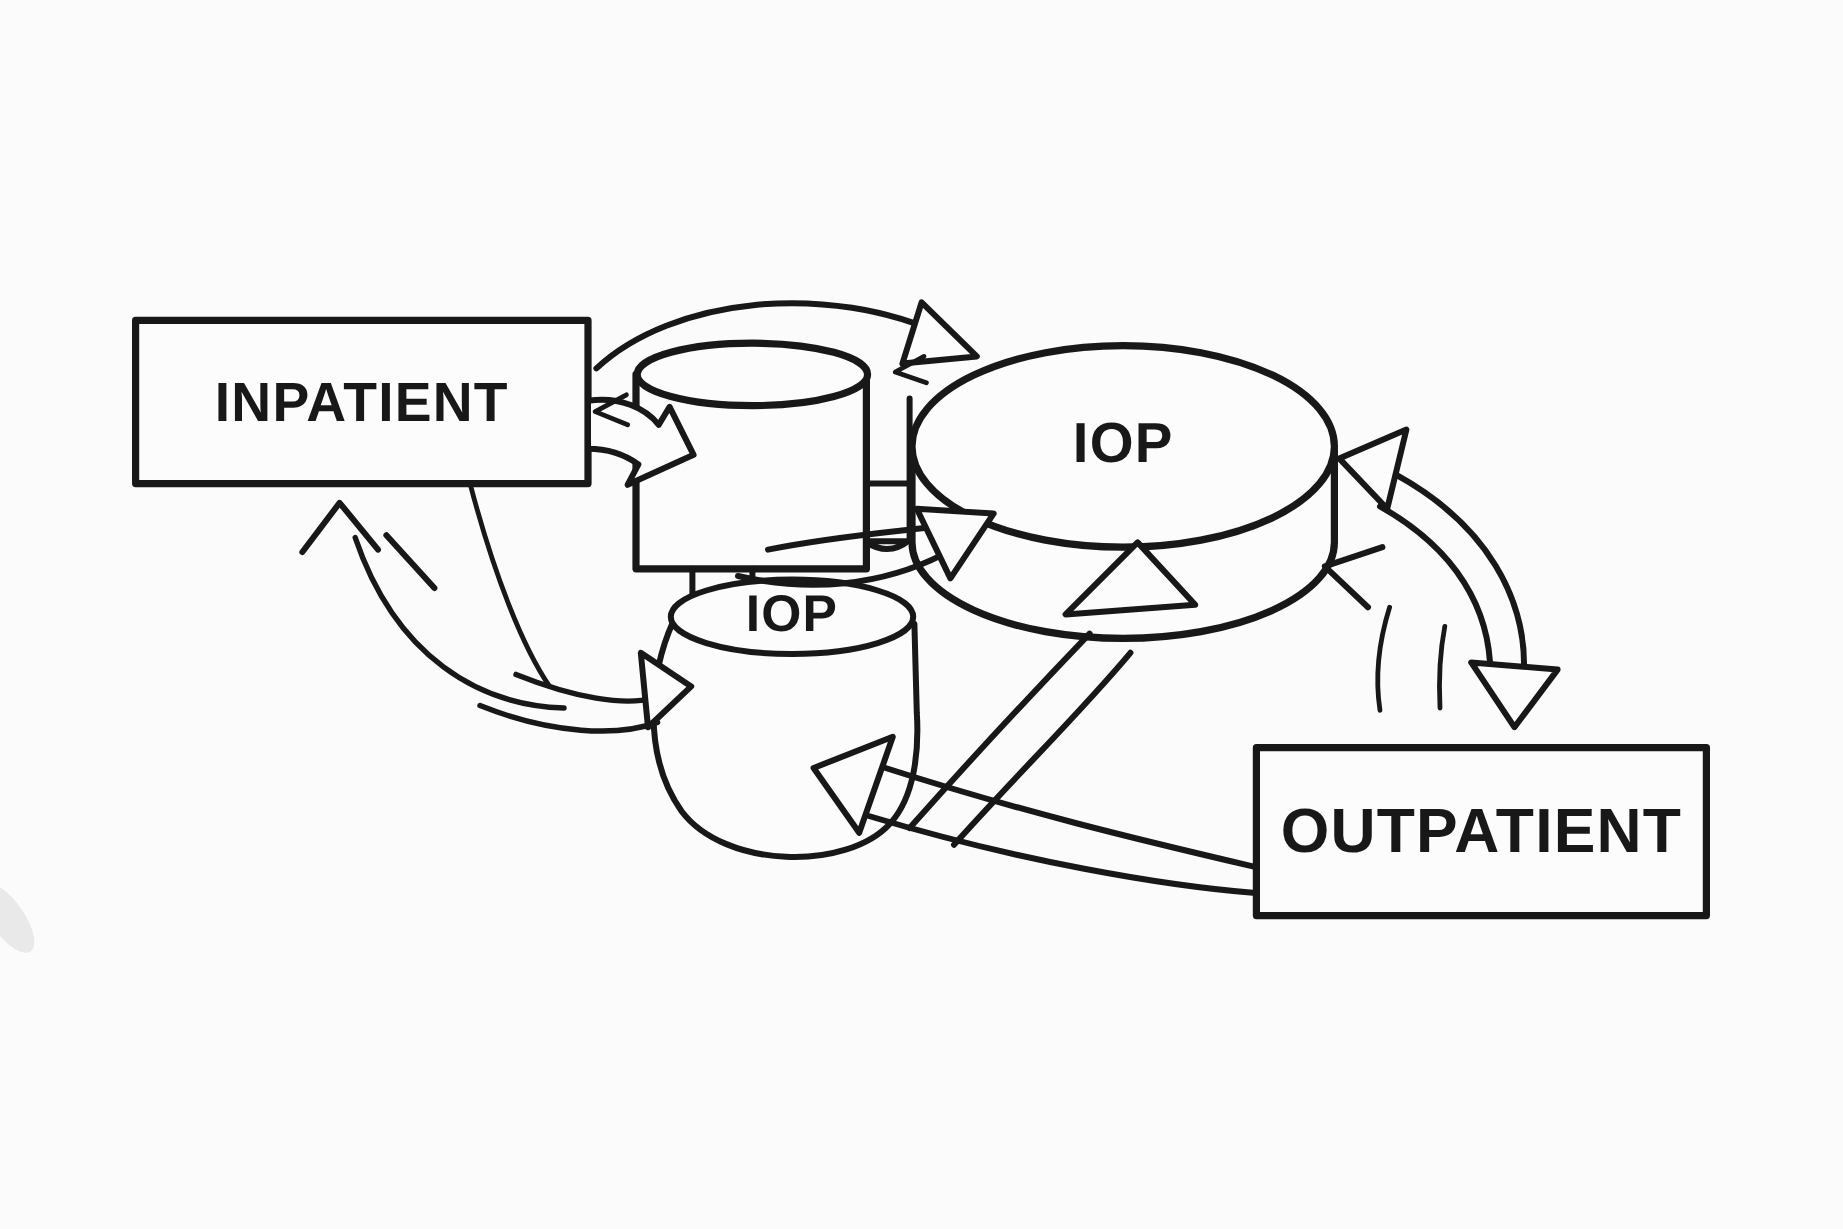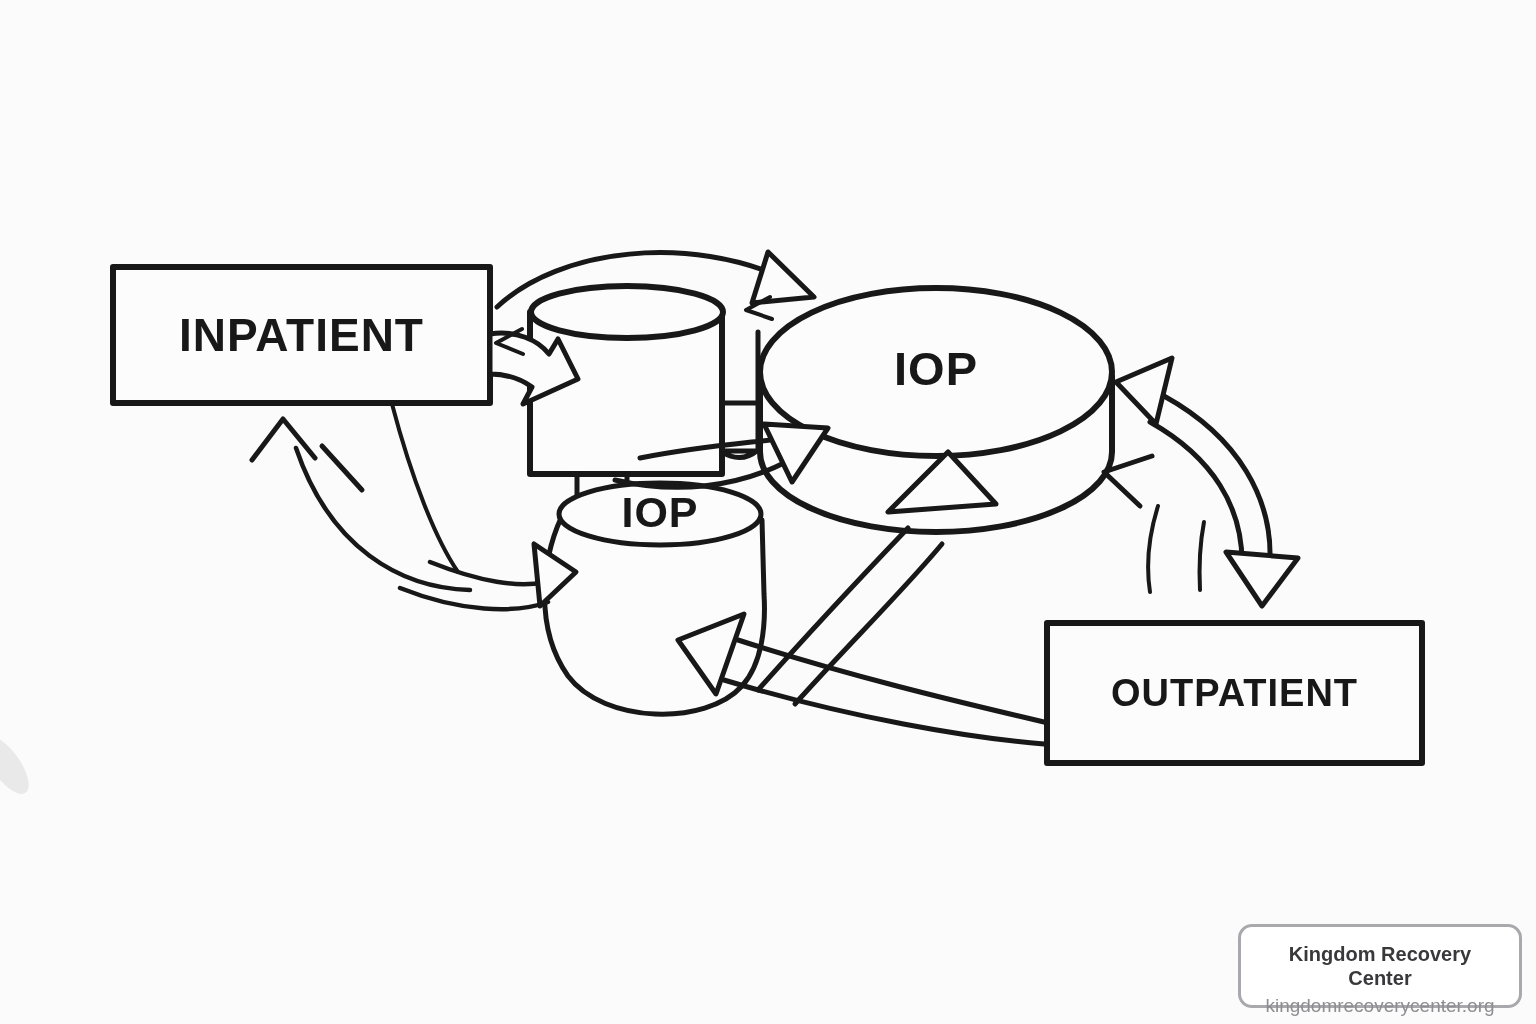--- a/index.html
+++ b/index.html
@@ -1,29 +1,29 @@
 <!DOCTYPE html>
 <html><head>
 <meta charset="utf-8">
 <style>
   html,body{margin:0;padding:0;background:#fbfbfb;}
   .stage{
     position:relative;width:1536px;height:1024px;overflow:hidden;
-    background:#fbfbfb;font-family:"Liberation Sans",sans-serif;text-align:center;
+    background:#fbfbfb;font-family:"Liberation Sans",sans-serif;
   }
   svg.diagram{position:absolute;left:0;top:0;width:1536px;height:1024px;}
   .node-label{
     position:absolute;display:flex;align-items:center;justify-content:center;
     font-weight:700;color:#181818;letter-spacing:1px;pointer-events:none;
   }
   .lbl-inpatient{left:113px;top:267px;width:377px;height:136px;font-size:46px;}
   .lbl-php{left:530px;top:372px;width:192px;height:56px;font-size:45px;}
   .lbl-iop{left:760px;top:338px;width:352px;height:60px;font-size:47px;}
   .lbl-iop-small{left:560px;top:484px;width:200px;height:56px;font-size:43px;}
-  .lbl-outpatient{left:1047px;top:623px;width:375px;height:140px;font-size:38px;}
+  .lbl-outpatient{left:1047px;top:623px;width:375px;height:140px;font-size:52px;}
   .footer-card{
     position:absolute;left:1238px;top:924px;width:284px;height:84px;
     box-sizing:border-box;background:#ffffff;border:3px solid #a9a9ad;
     border-radius:14px;padding:15px 19px;
   }
   .footer-card .card-title{font-size:20px;font-weight:700;color:#39393b;line-height:1.2;}
   .footer-card .card-url{font-size:19px;font-weight:400;color:#8e8e92;margin-top:5px;line-height:1.2;}
 </style>
 </head>
 <body>
@@ -108,18 +108,14 @@
       <path d="M400,588 C460,612 515,614 548,602" fill="none" stroke="#181818" stroke-width="4.5"></path>
       <path d="M576,572 L534,544 L540,606 Z" fill="#fcfcfc" stroke="#181818" stroke-width="5"></path>
     </g>
   </svg>
 
   <div class="node-label lbl-inpatient">INPATIENT</div>
   <div class="node-label lbl-iop">IOP</div>
   <div class="node-label lbl-iop-small">IOP</div>
   <div class="node-label lbl-outpatient">OUTPATIENT</div>
 
-  <div class="footer-card">
-    <div class="card-title">Kingdom Recovery Center</div>
-    <div class="card-url">kingdomrecoverycenter.org</div>
-  </div>
 
 </div>
 
 </body></html>

